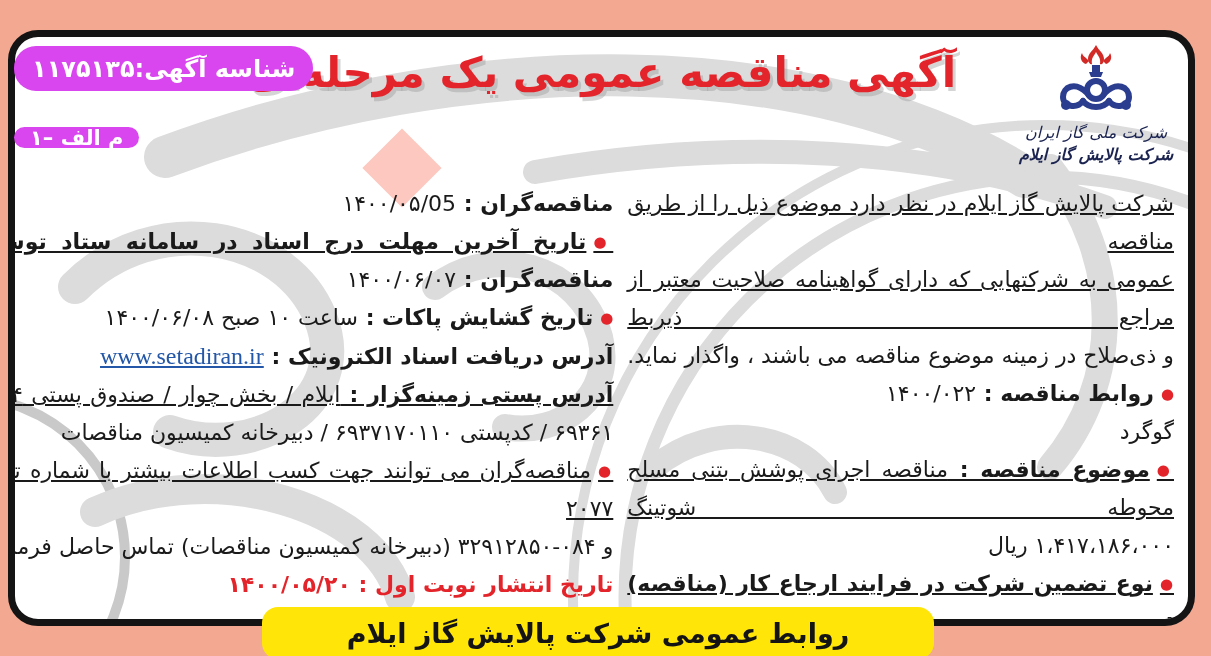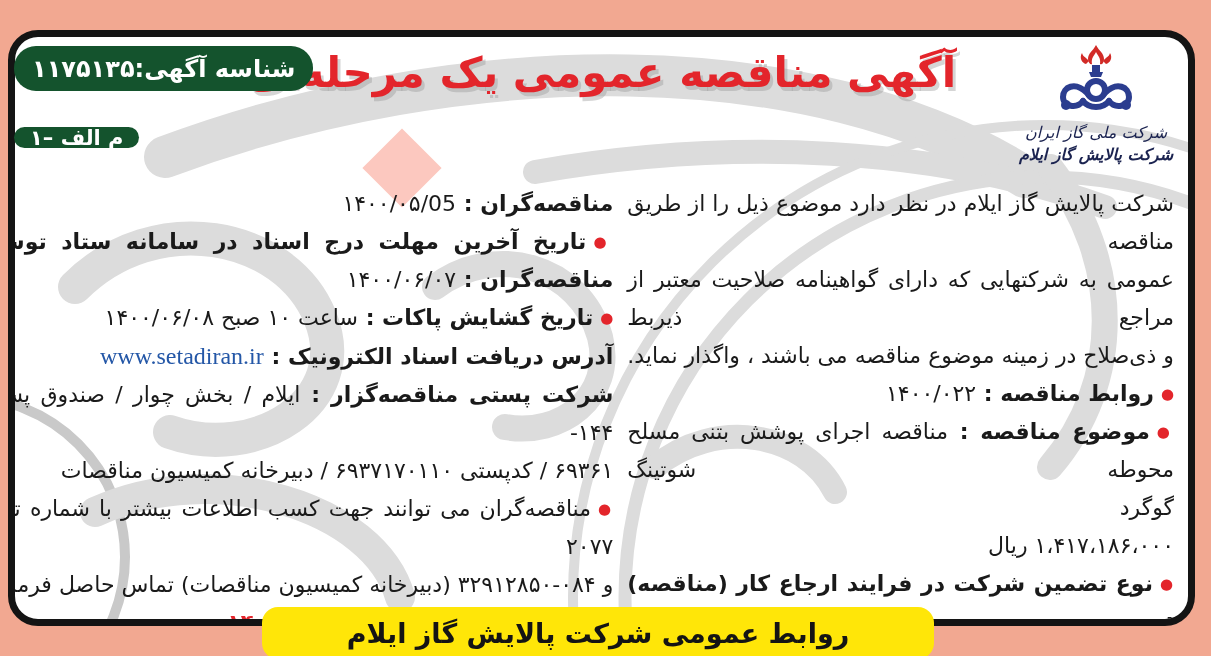--- a/index.html
+++ b/index.html
@@ -30,21 +30,21 @@
     text-shadow:3px 4px 0 rgba(150,150,150,0.40);
   }
   .subtitle {
     font-size:37px; font-weight:bold; color:#1d9184;
     line-height:52px; margin-top:2px;
     text-shadow:2px 3px 0 rgba(150,150,150,0.35);
   }
 
   
   .badge {
-    position:absolute; z-index:6; background:#14532d; color:#ffffff;
+    position:absolute; z-index:6; background:#d946ef; color:#ffffff;
     font-weight:bold; display:flex; align-items:center; justify-content:center;
     direction:rtl; white-space:nowrap;
   }
   .badge1 { left:14px; top:46px; height:45px; padding:0 18px; font-size:24px; border-radius:22px; }
   .badge2 { left:14px; top:99px; height:21px; padding:0 16px; font-size:21px; border-radius:16px;margin-top:28px; }
 
   
   .logo-block {
     position:absolute; top:6px; right:12px; width:160px;
     text-align:center; z-index:3;
@@ -57,28 +57,28 @@
   .cols {
     position:absolute; top:148px; right:0; left:0;
     display:flex; direction:rtl; gap:14px;
     padding:0 14px 0 18px;
   }
   .col { flex:1; direction:rtl; }
   .bline {
     font-size:22px; line-height:38px; color:#1a1a1a;
     text-align:right; white-space:nowrap;
   }
-  .bline.just { white-space:normal; text-align:justify; text-align-last:justify; }
+  .bline.just { white-space:normal; text-align:justify; text-align-last:justify;text-decoration:underline; }
   .dot { color:#e3252b; font-size:15px; margin-left:7px; vertical-align:2px; }
   .bold { font-weight:bold; }
   .norm { font-weight:normal; }
   .redbold { font-weight:bold; color:#e3252b; }
   .link {
     color:#2457a7; font-family:"Liberation Serif", serif;
-    font-size:24px; direction:ltr; unicode-bidi:embed;
+    font-size:24px; text-decoration:underline; direction:ltr; unicode-bidi:embed;
     cursor:pointer;
   }
 
   
   .banner {
     position:absolute; left:262px; top:607px; width:672px; height:52px;
     background:#ffe608; border-radius:16px;
     z-index:7; display:flex; align-items:center; justify-content:center;
     font-size:27px; font-weight:bold; color:#141414;
   }
@@ -135,32 +135,32 @@
       <div class="org1">شرکت ملی گاز ایران</div>
       <div class="org2">شرکت پالایش گاز ایلام</div>
     </div>
 
     <div class="cols">
       <div class="col">
           <div class="bline just"><span class="norm">شرکت پالایش گاز ایلام در نظر دارد موضوع ذیل را از طریق مناقصه</span></div>
           <div class="bline just"><span class="norm">عمومی به شرکتهایی که دارای گواهینامه صلاحیت معتبر از مراجع ذیربط</span></div>
           <div class="bline"><span class="norm">و ذی‌صلاح در زمینه موضوع مناقصه می باشند ، واگذار نماید.</span></div>
           <div class="bline"><span class="dot">●</span><span class="bold">روابط مناقصه : </span><span class="norm">۱۴۰۰/۰۲۲</span></div>
+          <div class="bline"><span class="norm">گوگرد</span></div>
           <div class="bline just"><span class="dot">●</span><span class="bold">موضوع مناقصه : </span><span class="norm">مناقصه اجرای پوشش بتنی مسلح محوطه شوتینگ</span></div>
-          <div class="bline"><span class="norm">گوگرد</span></div>
           <div class="bline"><span class="norm">۱،۴۱۷،۱۸۶،۰۰۰ ریال</span></div>
           <div class="bline just"><span class="dot">●</span><span class="bold">نوع تضمین شرکت در فرایند ارجاع کار (مناقصه) : </span></div>
         </div>
       <div class="col">
           <div class="bline"><span class="bold">مناقصه‌گران : </span><span class="norm">۱۴۰۰/۰۵/05</span></div>
           <div class="bline just"><span class="dot">●</span><span class="bold">تاریخ آخرین مهلت درج اسناد در سامانه ستاد توسط</span></div>
           <div class="bline"><span class="bold">مناقصه‌گران : </span><span class="norm">۱۴۰۰/۰۶/۰۷</span></div>
           <div class="bline"><span class="dot">●</span><span class="bold">تاریخ گشایش پاکات : </span><span class="norm">ساعت ۱۰ صبح ۱۴۰۰/۰۶/۰۸</span></div>
           <div class="bline"><span class="bold">آدرس دریافت اسناد الکترونیک : </span><span class="link">www.setadiran.ir</span></div>
-          <div class="bline just"><span class="bold">شرکت پستی مناقصه‌گزار : </span><span class="norm">ایلام / بخش چوار / صندوق پستی ۱۴۴-</span></div>
+          <div class="bline just"><span class="bold">آدرس پستی زمینه‌گزار : </span><span class="norm">ایلام / بخش چوار / صندوق پستی ۱۴۴-</span></div>
           <div class="bline"><span class="norm">۶۹۳۶۱ / کدپستی ۶۹۳۷۱۷۰۱۱۰ / دبیرخانه کمیسیون مناقصات</span></div>
           <div class="bline just"><span class="dot">●</span><span class="norm">مناقصه‌گران می توانند جهت کسب اطلاعات بیشتر با شماره تلفن ۲۰۷۷</span></div>
           <div class="bline"><span class="norm">و ۰۸۴-۳۲۹۱۲۸۵۰ (دبیرخانه کمیسیون مناقصات) تماس حاصل فرمایند.</span></div>
           <div class="bline"><span class="redbold">تاریخ انتشار نوبت اول : ۱۴۰۰/۰۵/۲۰</span></div>
         </div>
     </div>
   </div>
 </div>
 
 <div class="banner">

